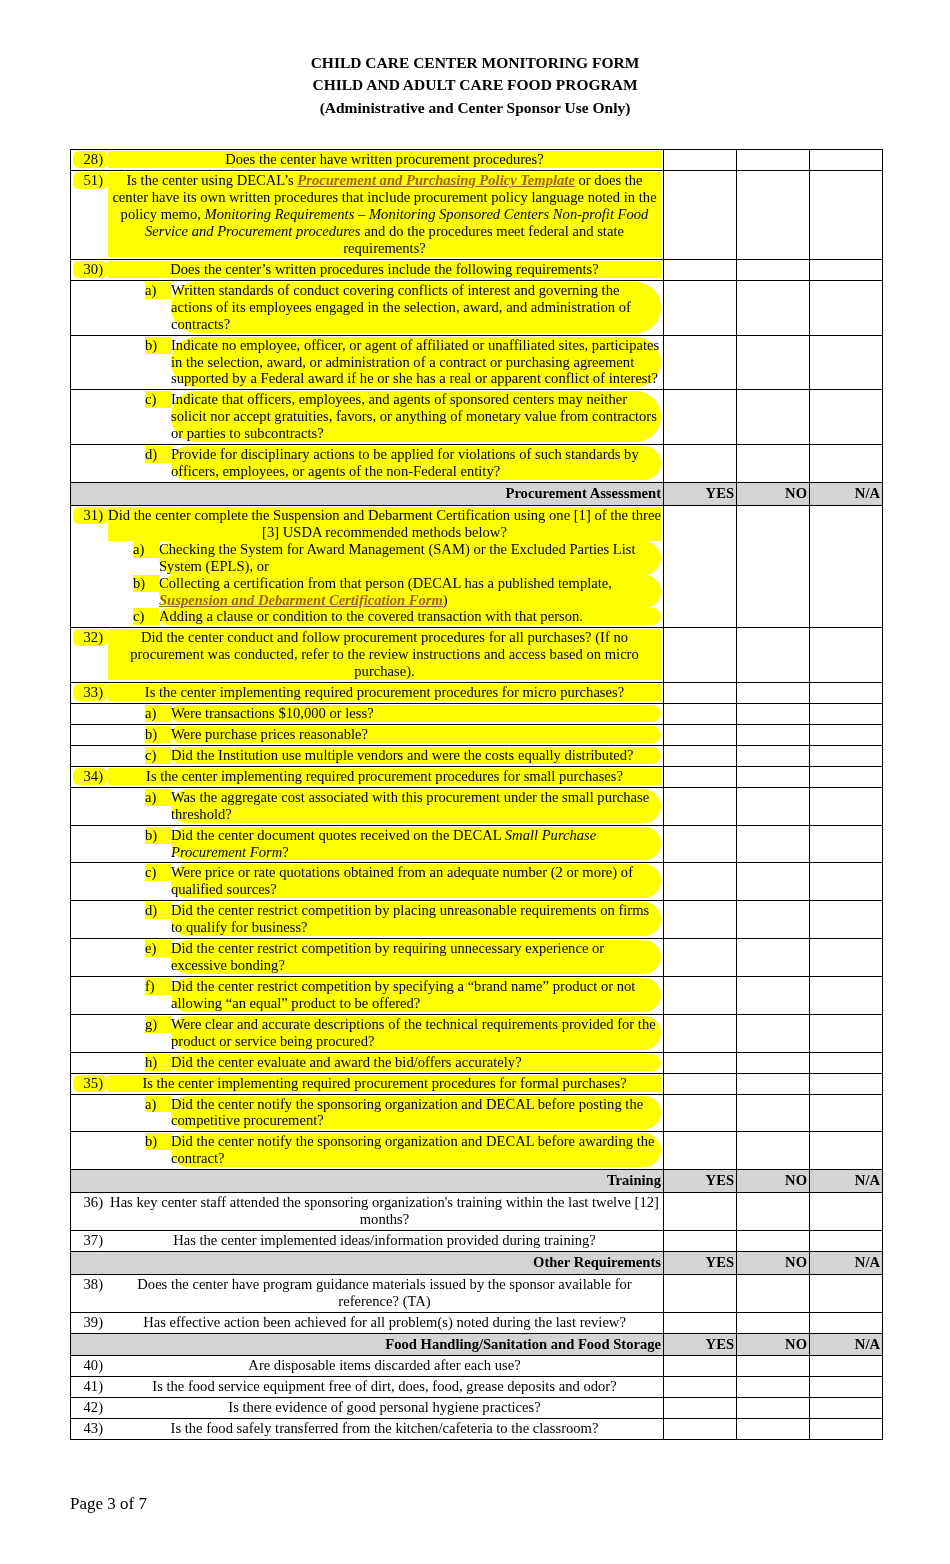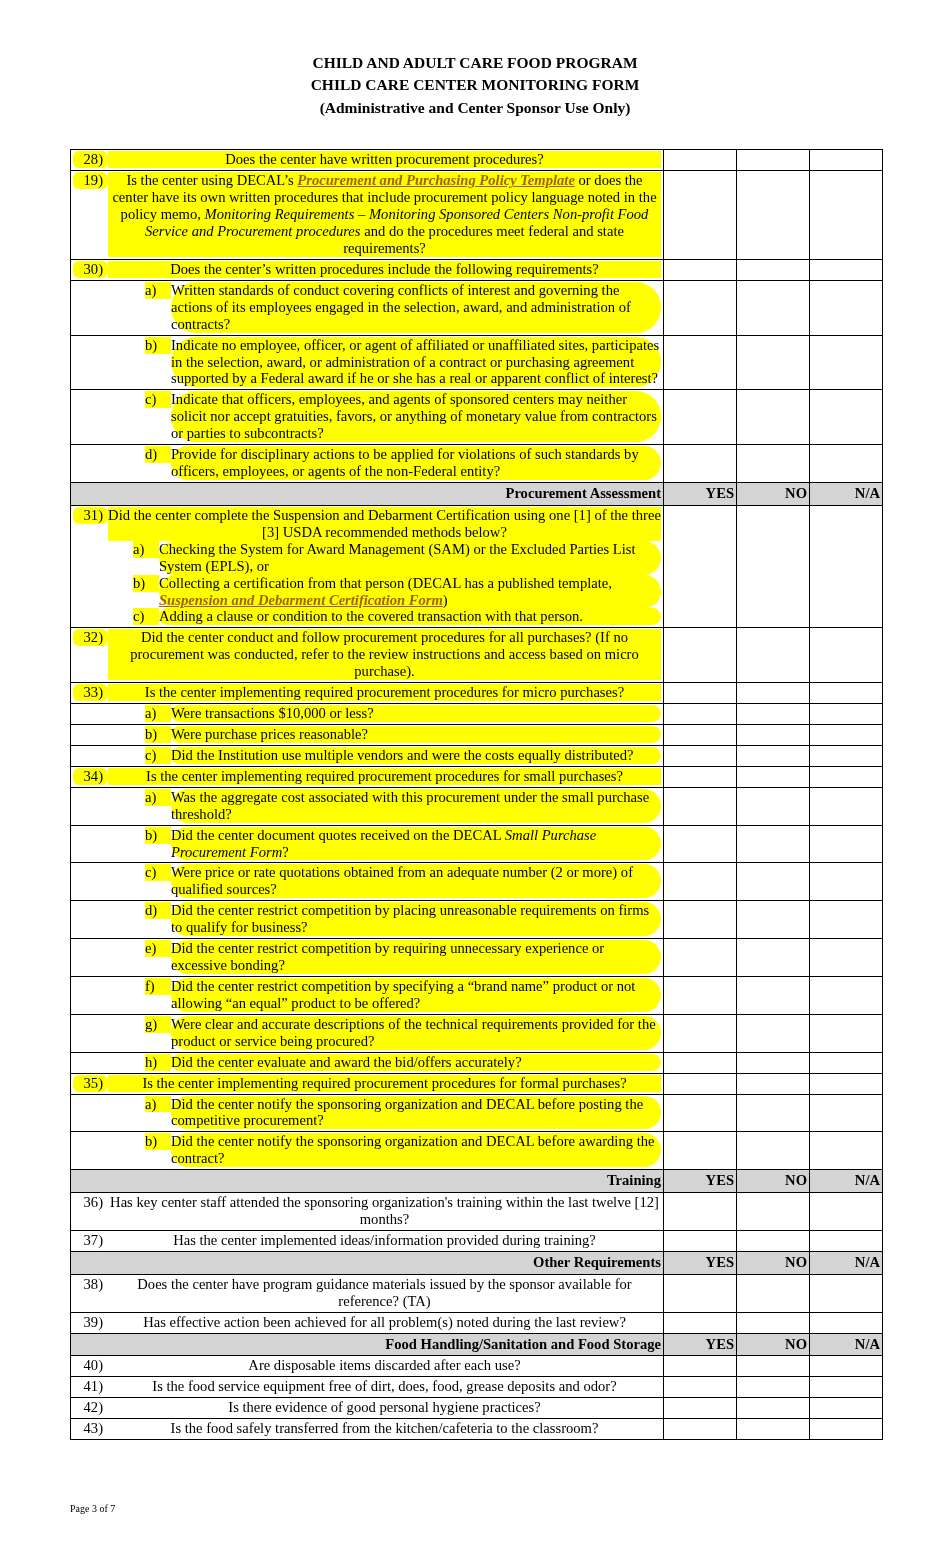--- a/index.html
+++ b/index.html
@@ -93,37 +93,37 @@
     font-weight: bold;
     padding: 2px 2px 3px 2px;
   }
   td.ansbox { }
 
   .footer {
     position: absolute;
     left: 70px;
     right: 54px;
     bottom: 50px;
-    font-size: 10px;
+    font-size: 17px;
     display: flex;
     justify-content: space-between;
     align-items: baseline;
     gap: 41px;
   }
   .footer .fl { white-space: nowrap; }
   .footer .fr { white-space: nowrap; }
 </style>
 </head>
 <body>
 
 <div class="page">
 
   <div class="doc-header">
+    <div>CHILD CARE CENTER MONITORING FORM</div>
     <div>CHILD AND ADULT CARE FOOD PROGRAM</div>
-    <div>CHILD CARE CENTER MONITORING FORM</div>
     <div>(Administrative and Center Sponsor Use Only)</div>
   </div>
 
   <table class="form">
     <colgroup>
       <col class="c-q">
         <col class="c-yes">
         <col class="c-no">
         <col class="c-na">
     </colgroup>
@@ -137,21 +137,21 @@
           </div>
         </td>
         <td class="ansbox"></td>
         <td class="ansbox"></td>
         <td class="ansbox"></td>
       </tr>
 
       <tr>
         <td>
           <div class="q">
-            <span class="q-num hl">19)</span>
+            <span class="q-num hl">51)</span>
             <span class="q-text hl"><span>Is the center using DECAL’s </span><span class="ul-link">Procurement and Purchasing Policy Template</span><span> or does the center have its own written procedures that include procurement policy language noted in the policy memo, </span><span class="it">Monitoring Requirements – Monitoring Sponsored Centers Non-profit Food Service and Procurement procedures</span><span> and do the procedures meet federal and state requirements?</span></span>
           </div>
         </td>
         <td class="ansbox"></td>
         <td class="ansbox"></td>
         <td class="ansbox"></td>
       </tr>
 
       <tr>
         <td>

